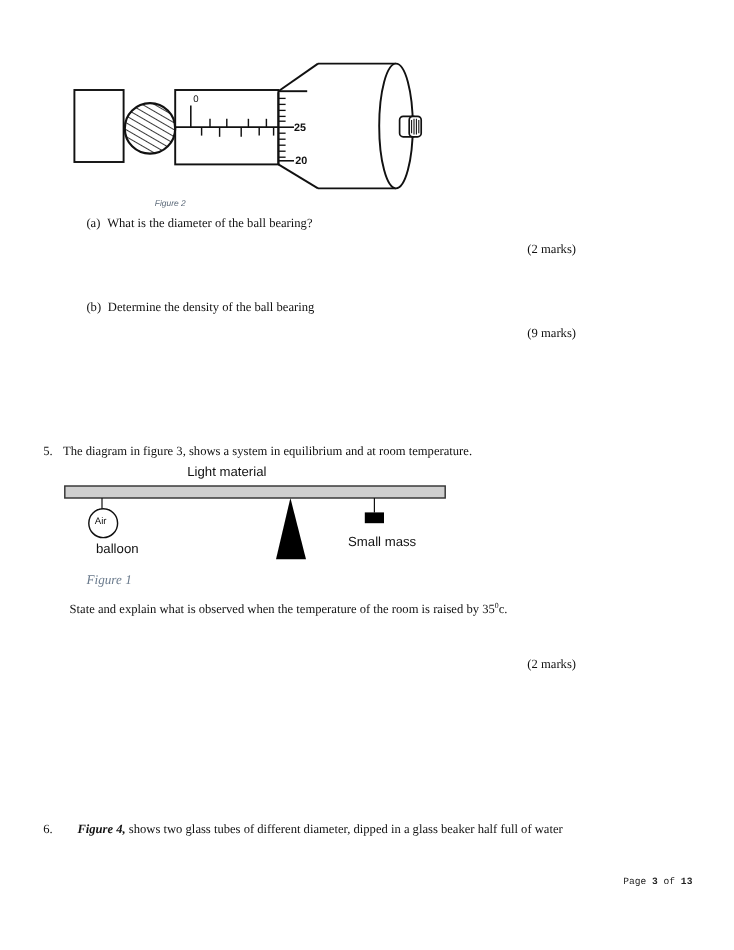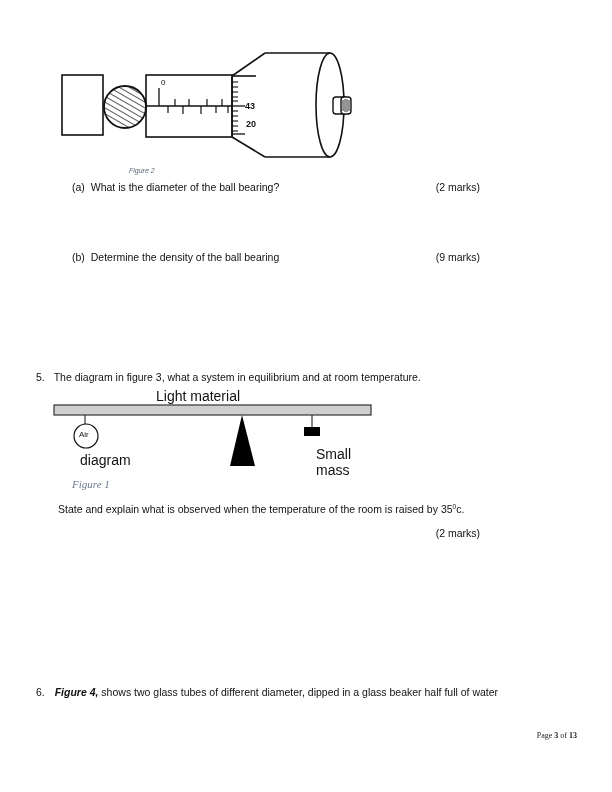--- a/index.html
+++ b/index.html
@@ -9,44 +9,44 @@
     }
     body {
       width: 612px;
       height: 792px;
       position: relative;
       overflow: hidden;
       font-family: "Liberation Serif", serif;
       color: #111111;
     }
     .abs { position: absolute; }
-    .serif { font-family: Liberation Sans, sans-serif; font-size: 10.5px; }
+    .serif { font-family: Liberation Serif, serif; font-size: 10.5px; }
     .sans { font-family: "Liberation Sans", sans-serif; }
     .caption-small {
       font-family: "Liberation Sans", sans-serif;
       font-style: italic;
       font-size: 7px;
       color: #5a6878;
     }
     .caption-serif {
       font-family: "Liberation Serif", serif;
       font-style: italic;
       font-size: 11px;
       color: #6a7a8c;
     }
     .diagram-label {
       font-family: "Liberation Sans", sans-serif;
-      font-size: 14px;
+      font-size: 11px;
       color: #111;
     }
-    .marks { text-align: right; }
+    .marks { text-align: right; margin-top: 22px; }
     b i, .bi { font-weight: bold; font-style: italic; }
     sup { font-size: 6.5px; vertical-align: super; line-height: 0; }
     .footer {
-      font-family: Liberation Serif, serif;
+      font-family: Liberation Mono, monospace;
       font-size: 8px;
       color: #222;
     }
     .footer b { font-weight: bold; }
   </style>
 </head>
 <body>
 
 <div class="abs" style="left:55px; top:45px; width:310px; height:125px;">
   <svg width="310" height="125" viewBox="0 0 310 125" xmlns="http://www.w3.org/2000/svg">
@@ -114,72 +114,72 @@
     <g>
       <rect x="278" y="52" width="14" height="17" rx="3" fill="#fff" stroke="#111" stroke-width="1.4"></rect>
       <rect x="286" y="52" width="10" height="17" rx="3" fill="#fff" stroke="#111" stroke-width="1.4"></rect>
       <line x1="288" y1="55" x2="288" y2="66" stroke="#111" stroke-width="0.9"></line>
       <line x1="290" y1="54" x2="290" y2="67" stroke="#111" stroke-width="0.9"></line>
       <line x1="292" y1="54" x2="292" y2="67" stroke="#111" stroke-width="0.9"></line>
       <line x1="294" y1="55" x2="294" y2="66" stroke="#111" stroke-width="0.9"></line>
     </g>
   </svg>
   <span class="abs sans" style="left:106px; top:33px; font-size:8px;">0</span>
-  <span class="abs sans" style="left:190px; top:56px; font-size:9px; font-weight:bold;">43</span>
-  <span class="abs sans" style="left:191px; top:74px; font-size:9px; font-weight:bold;">20</span>
+  <span class="abs sans" style="left:190px; top:56px; font-size:9px; font-weight:bold;">25</span>
+  <span class="abs sans" style="left:191px; top:84px; font-size:9px; font-weight:bold;">20</span>
 </div>
 
 <div class="abs caption-small" style="left:129px; top:167px;">Figure 2</div>
 
 <div class="abs serif" style="left:72px; top:181px; width:408px;">
   <span>(a)</span>
   <span style="margin-left:3px;">What is the diameter of the ball bearing?</span>
   <span class="abs marks" style="right:0; top:0;">(2 marks)</span>
 </div>
 
 <div class="abs serif" style="left:72px; top:251px; width:408px;">
   <span>(b)</span>
   <span style="margin-left:3px;">Determine the density of the ball bearing</span>
   <span class="abs marks" style="right:0; top:0;">(9 marks)</span>
 </div>
 
 <div class="abs serif" style="left:36px; top:371px; width:460px;">
   <span>5.</span>
-  <span style="margin-left:6px;">The diagram in figure 3, what a system in equilibrium and at room temperature.</span>
+  <span style="margin-left:6px;">The diagram in figure 3, shows a system in equilibrium and at room temperature.</span>
 </div>
 
 <div class="abs" style="left:50px; top:388px; width:330px; height:85px;">
   <svg width="330" height="85" viewBox="0 0 330 85" xmlns="http://www.w3.org/2000/svg">
 
     <rect x="4" y="17" width="317" height="10" fill="#cfcfcf" stroke="#333" stroke-width="1.2"></rect>
 
     <line x1="35" y1="27" x2="35" y2="37" stroke="#111" stroke-width="1"></line>
 
     <circle cx="36" cy="48" r="12" fill="#fff" stroke="#111" stroke-width="1.2"></circle>
 
     <polygon points="192,27 180,78 205,78" fill="#000"></polygon>
 
     <line x1="262" y1="27" x2="262" y2="39" stroke="#111" stroke-width="1"></line>
 
     <rect x="254" y="39" width="16" height="9" fill="#000"></rect>
   </svg>
   <span class="abs diagram-label" style="left:106px; top:0px;">Light material</span>
   <span class="abs diagram-label" style="left:29px; top:42px; font-size:8px;text-align:right;">Air</span>
-  <span class="abs diagram-label" style="left:30px; top:64px;">diagram</span>
-  <span class="abs diagram-label" style="left:266px; top:58px;">Small mass</span>
+  <span class="abs diagram-label" style="left:30px; top:64px;">balloon</span>
+  <span class="abs diagram-label" style="left:240px; top:58px;">Small mass</span>
 </div>
 
 <div class="abs caption-serif" style="left:72px; top:478px;">Figure 1</div>
 
 <div class="abs serif" style="left:58px; top:503px; width:430px;">
   <span>State and explain what is observed when the temperature of the room is raised by 35</span><sup>0</sup><span>c.</span>
 </div>
 
 <div class="abs serif marks" style="left:380px; top:527px; width:100px;">(2 marks)</div>
 
 <div class="abs serif" style="left:36px; top:686px; width:530px;">
   <span>6.</span>
-  <span class="bi" style="margin-left:7px;">Figure 4,</span><span> shows two glass tubes of different diameter, dipped in a glass beaker half full of water</span>
+  <span class="bi" style="margin-left:18px;">Figure 4,</span><span> shows two glass tubes of different diameter, dipped in a glass beaker half full of water</span>
 </div>
 
 <div class="abs footer" style="right:35px; top:731px;">
   <span>Page </span><b>3</b><span> of </span><b>13</b>
 </div>
 
 </body></html>

